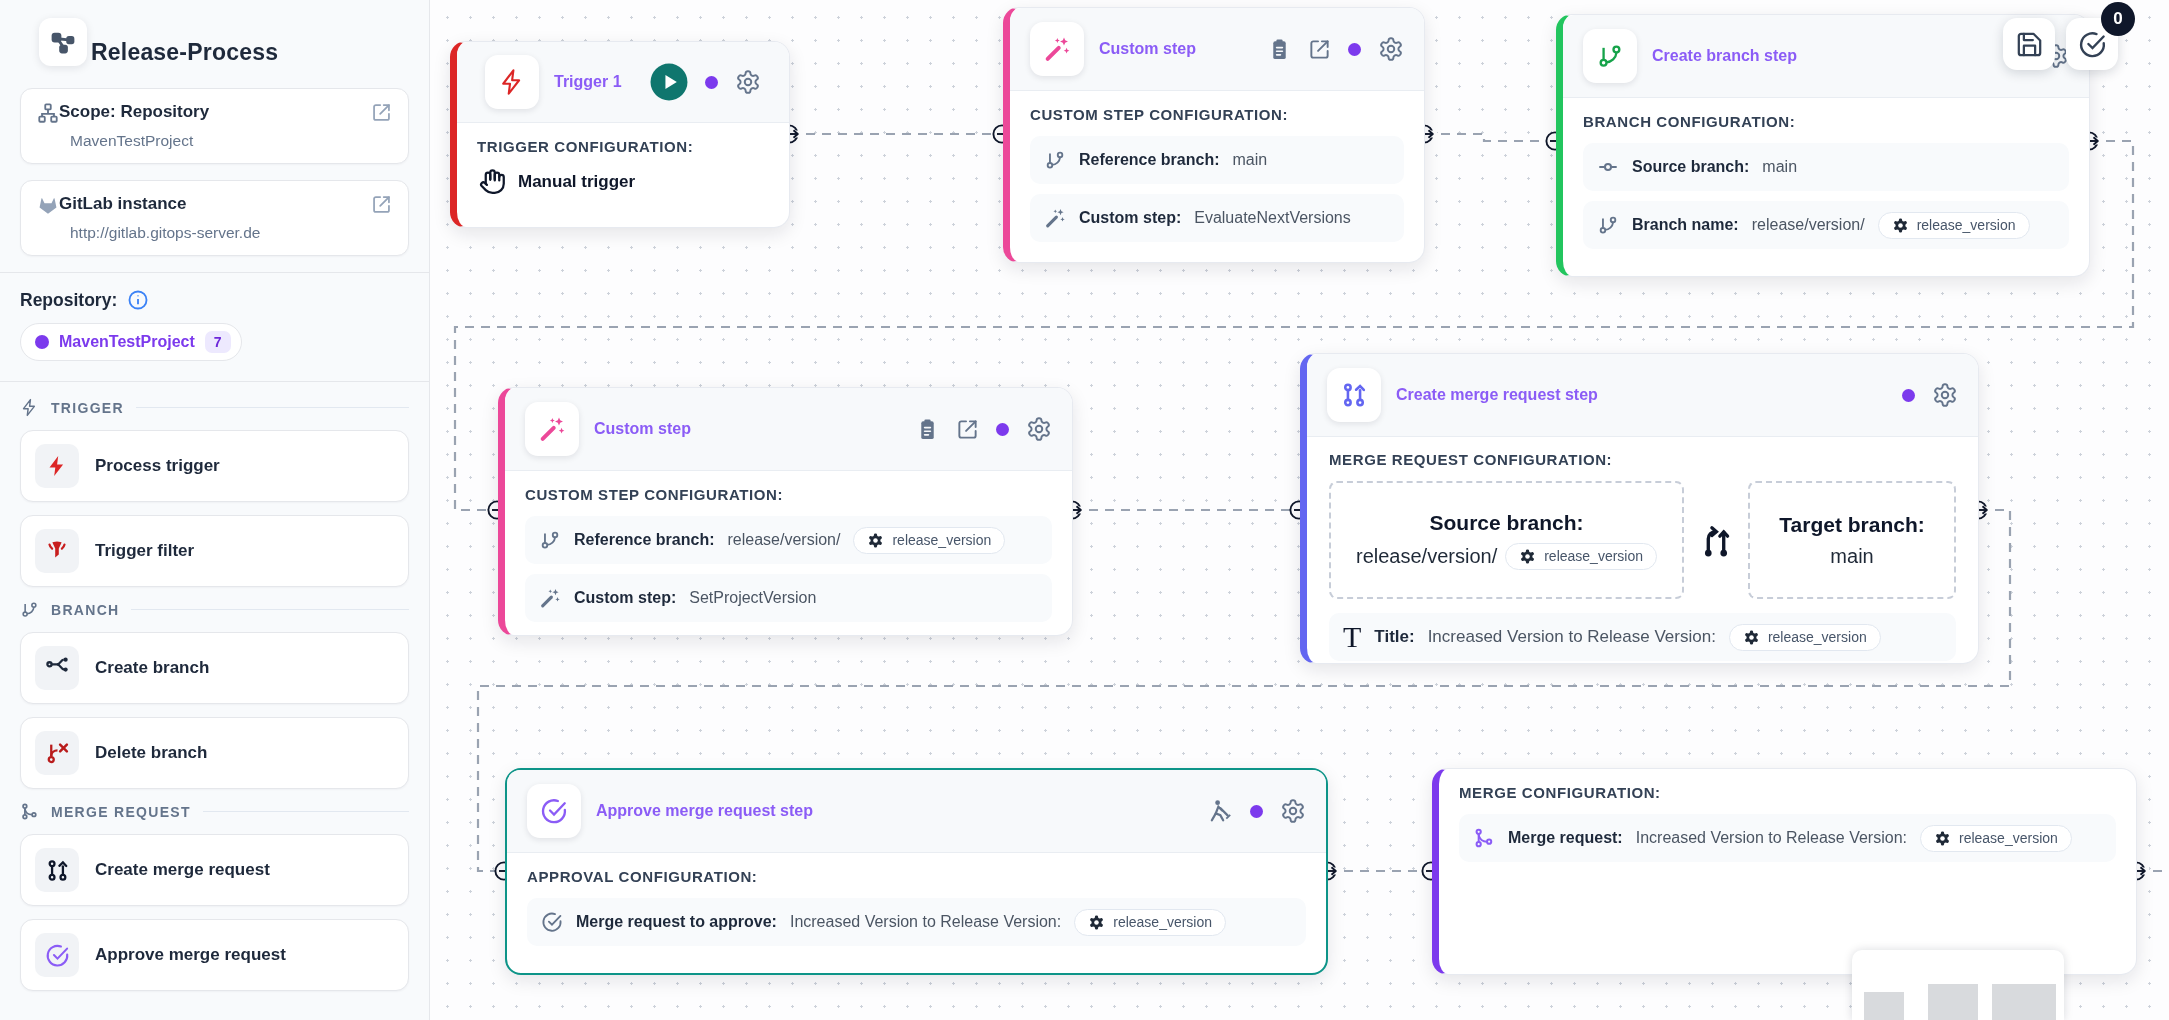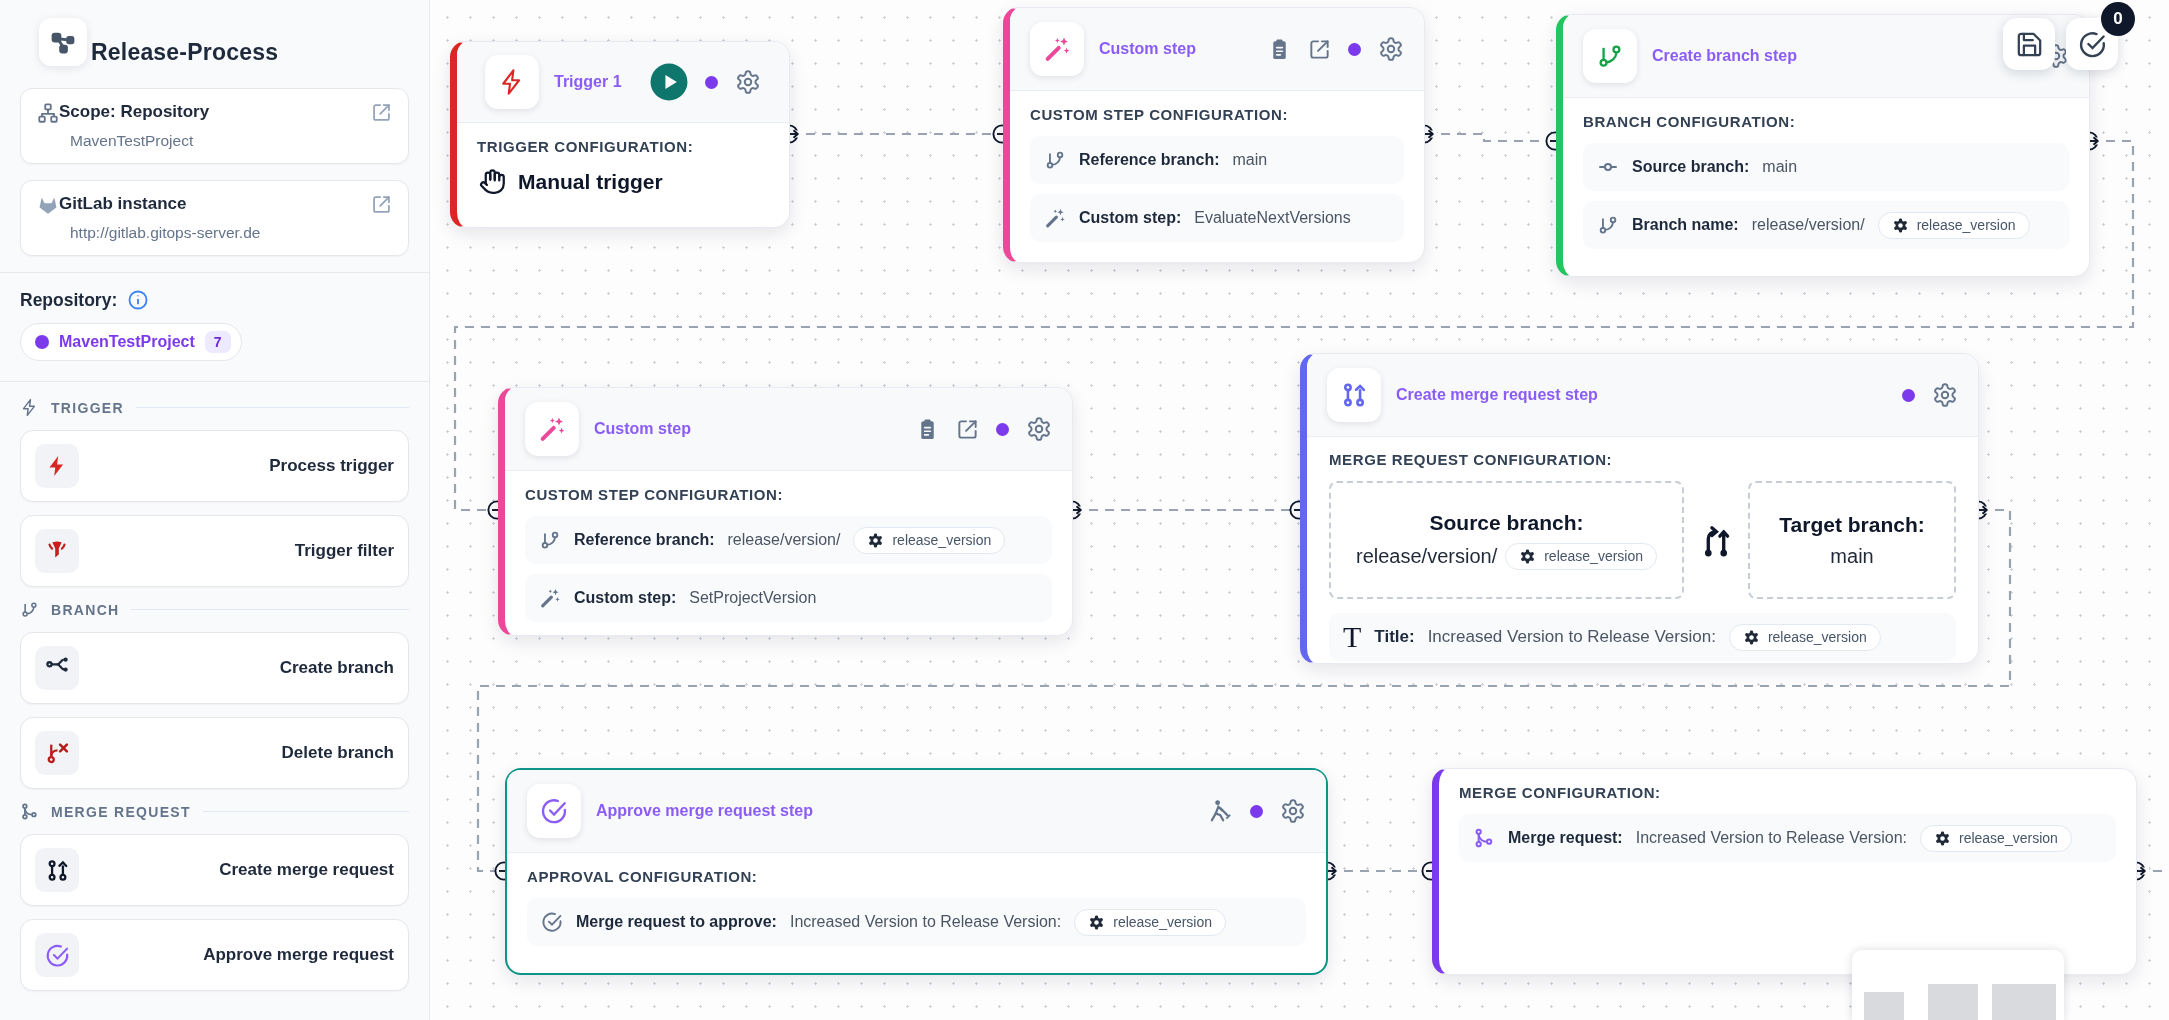--- a/index.html
+++ b/index.html
@@ -19,21 +19,21 @@
   .divider { border:none; border-top:1px solid #e5e7eb; margin:16px -20px; }
   .repo-row { display:flex; align-items:center; gap:10px; margin-bottom:12px; }
   .repo-label { font-size:17.5px; font-weight:bold; color:#1e293b; }
   .repo-pill { display:inline-flex; align-items:center; gap:10px; background:#fff; border:1px solid #e5e7eb; border-radius:999px; padding:7px 10px 7px 14px; margin-bottom:4px; cursor:pointer; }
   .repo-dot { width:14px; height:14px; border-radius:50%; background:#7c3aed; }
   .repo-name { font-size:16px; font-weight:bold; color:#7c3aed; }
   .repo-count { font-size:14px; font-weight:bold; color:#6d28d9; background:#ede9fe; border-radius:7px; padding:3px 9px; }
   .section-head { display:flex; align-items:center; gap:12px; margin:6px 0 13px 0; color:#64748b; }
   .section-label { font-size:14px; font-weight:bold; letter-spacing:1.3px; color:#64748b; }
   .section-line { flex:1; height:1px; background:#e2e8f0; }
-  .side-item { display:flex; align-items:center; gap:16px; background:#fff; border:1px solid #e5e7eb; border-radius:13px; padding:13px 14px; margin-bottom:13px; box-shadow:0 1px 2px rgba(15,23,42,.04); cursor:grab;justify-content:space-between; }
+  .side-item { display:flex; align-items:center; gap:16px; background:#fff; border:1px solid #e5e7eb; border-radius:13px; padding:13px 14px; margin-bottom:13px; box-shadow:0 1px 2px rgba(15,23,42,.04); cursor:grab; }
   .item-icn { width:44px; height:44px; border-radius:10px; background:#f1f3f6; display:flex; align-items:center; justify-content:center; }
   .item-label { font-size:17px; font-weight:600; color:#1e293b; }
 
   
   .canvas { position:relative; flex:1; height:100%; background-color:#fdfdfe;
     background-image:radial-gradient(circle, #cdd2da 1.2px, transparent 1.4px);
     background-size:23px 23px; background-position:6px 6px; overflow:hidden; }
   .edges { position:absolute; inset:0; width:1739px; height:1020px; }
   .edge { fill:none; stroke:#9aa3b1; stroke-width:2.2; stroke-dasharray:9 7; }
   .handle { position:absolute; width:26px; height:26px; cursor:crosshair; }
@@ -54,21 +54,21 @@
 
   .n-trigger { left:20px; top:41px; width:340px; height:187px; border-left:7px solid #dc2626; }
   .n-custom1 { left:573px; top:7px; width:422px; height:256px; border-left:7px solid #ec4899; }
   .n-cbranch { left:1126px; top:14px; width:534px; height:263px; border-left:7px solid #22c55e; }
   .n-custom2 { left:68px; top:387px; width:575px; height:249px; border-left:7px solid #ec4899; }
   .n-cmr     { left:870px; top:353px; width:679px; height:311px; border-left:7px solid #6366f1; }
   .n-approve { left:75px; top:768px; width:823px; height:207px; border:2.5px solid #0d9488; }
   .n-merge   { left:1002px; top:768px; width:705px; height:207px; border-left:7px solid #7c3aed; }
 
   .play-btn { width:38px; height:38px; border:none; background:none; cursor:pointer; padding:0; }
-  .manual-row { display:flex; align-items:center; gap:12px; font-size:21px; font-weight:bold; color:#0f172a; padding-left:2px; }
+  .manual-row { display:flex; align-items:center; gap:12px; font-size:17px; font-weight:bold; color:#0f172a; padding-left:2px; }
 
   .mr-boxes { display:flex; align-items:center; gap:14px; }
   .mr-box { border:2px dashed #c7cdd8; border-radius:8px; padding:12px 10px; text-align:center; min-height:118px; display:flex; flex-direction:column; justify-content:center; gap:8px; }
   .mr-box-src { flex:1.8; }
   .mr-box-tgt { flex:1; }
   .mr-box .b-ttl { font-size:21px; font-weight:bold; color:#0f172a; }
   .mr-box .b-val { font-size:20px; color:#1f2937; display:flex; align-items:center; justify-content:center; gap:8px; flex-wrap:nowrap; }
   .title-row { margin-top:14px; margin-bottom:0; }
   .serif-t { font-family:"Liberation Serif", serif; font-size:30px; color:#0f172a; line-height:1; }
 

